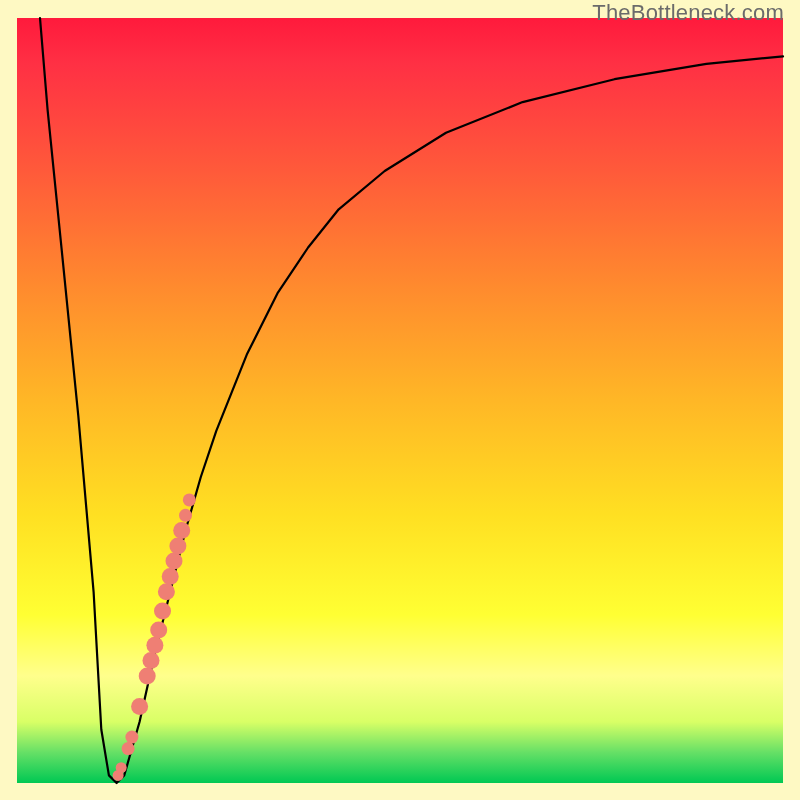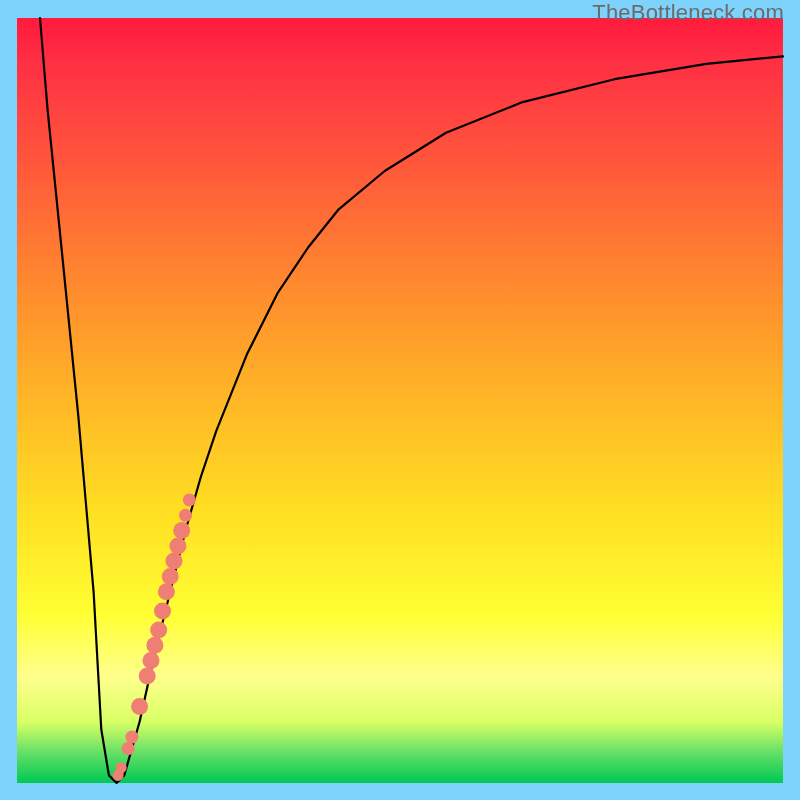--- a/index.html
+++ b/index.html
@@ -10,21 +10,21 @@
     overflow: hidden;
     background: #000;
     font-family: Arial, Helvetica, sans-serif;
   }
   .frame {
     position: absolute;
     left: 0;
     top: 0;
     width: 800px;
     height: 800px;
-    background: #7dd3fc;
+    background: #fef9c3;
   }
   .plot-area {
     position: absolute;
     left: 17px;
     top: 18px;
     width: 766px;
     height: 765px;
     
     background: linear-gradient(
       to bottom,

